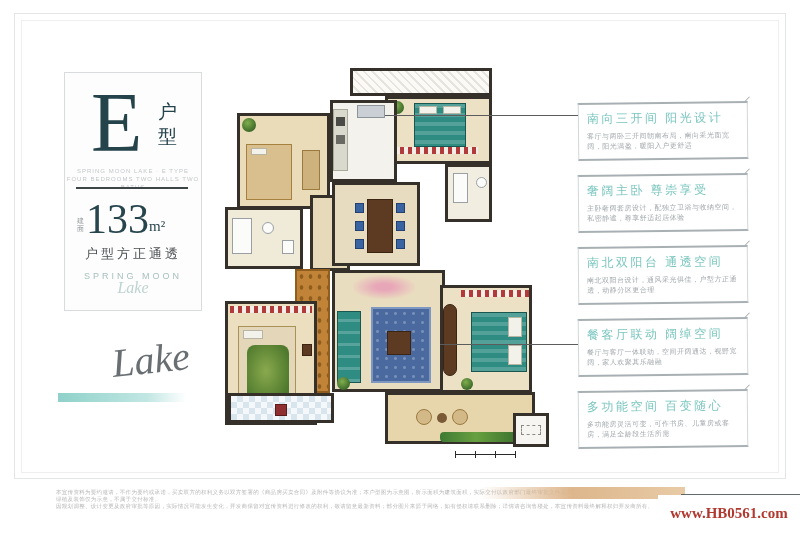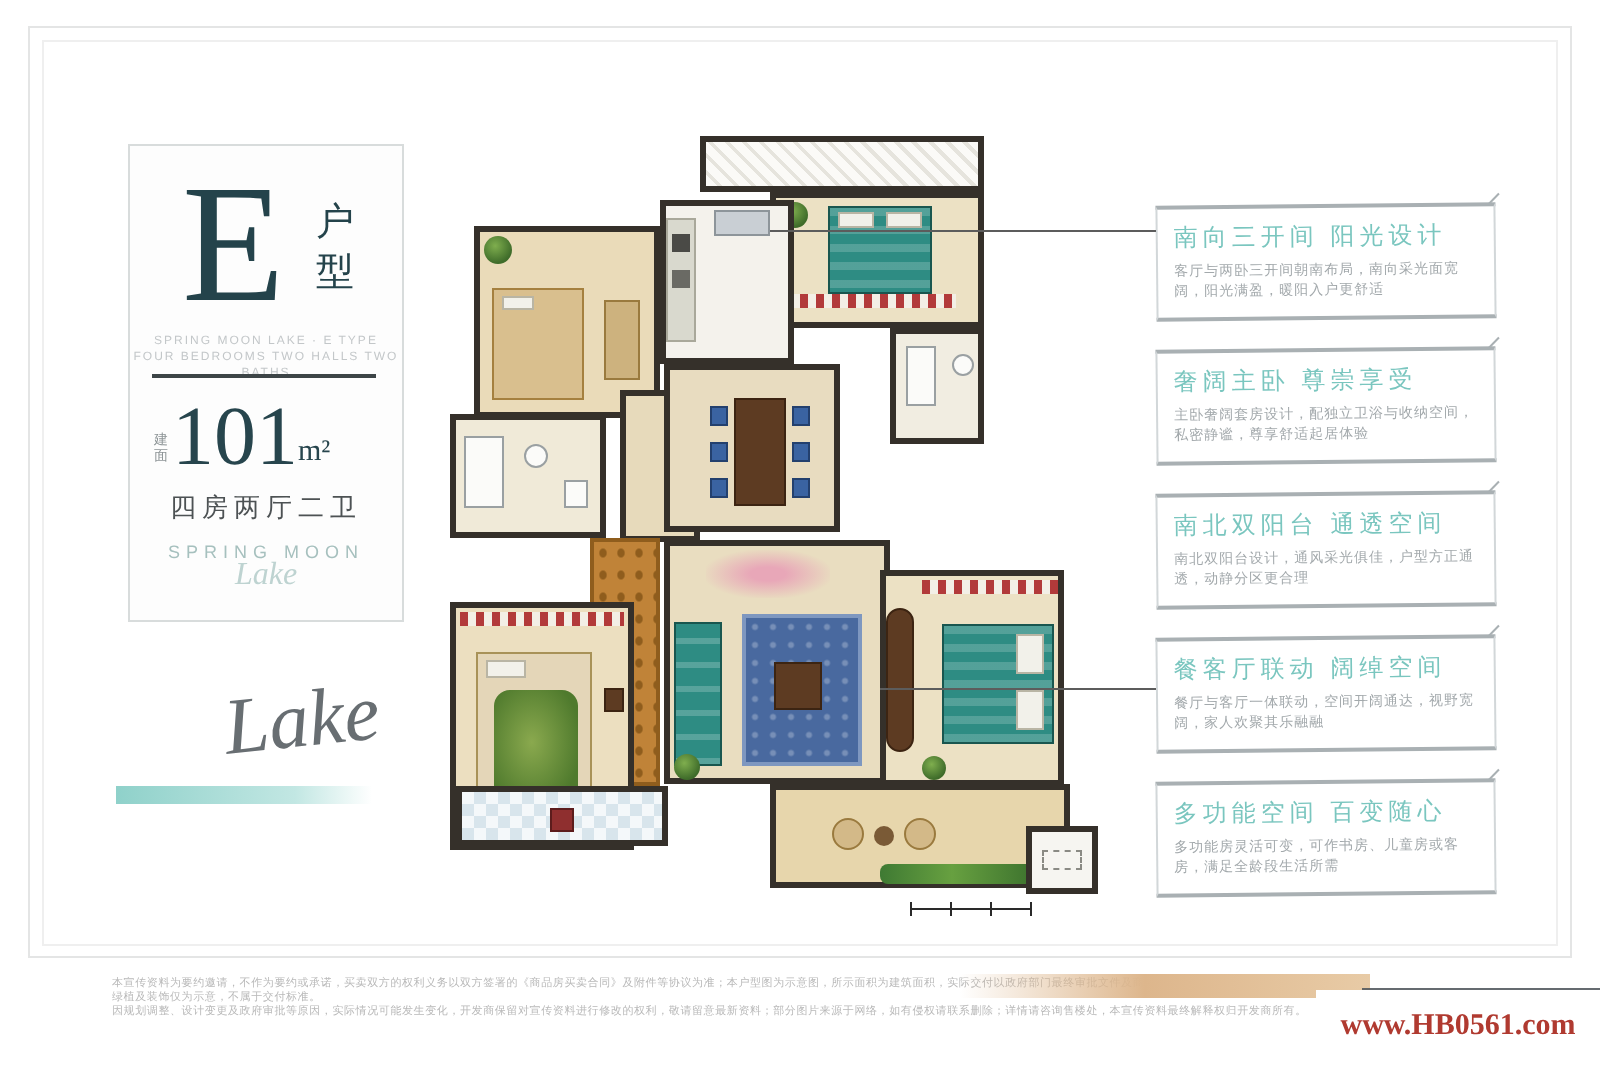--- a/index.html
+++ b/index.html
@@ -99,24 +99,24 @@
   <div class="panel">
     <div class="unit-letter">E</div>
     <div class="unit-suffix">户型</div>
     <div class="panel-sub">
       <div>SPRING MOON LAKE · E TYPE</div>
       <div>FOUR BEDROOMS TWO HALLS TWO BATHS</div>
     </div>
     <div class="panel-divider"></div>
     <div class="area-row">
       <div class="area-prefix">建面</div>
-      <div class="area-number">101</div>
+      <div class="area-number">133</div>
       <div class="area-unit">m²</div>
     </div>
-    <div class="layout-label">四房两厅二卫</div>
+    <div class="layout-label">户型方正通透</div>
     <div class="brand-en">SPRING MOON</div>
     <div class="brand-script">Lake</div>
   </div>
 
   <div class="logo-script">Lake</div>
   <div class="logo-underline"></div>
 
   <div class="plan">
 
     <div class="r hatch" style="left:140px;top:13px;width:142px;height:28px;"></div>

